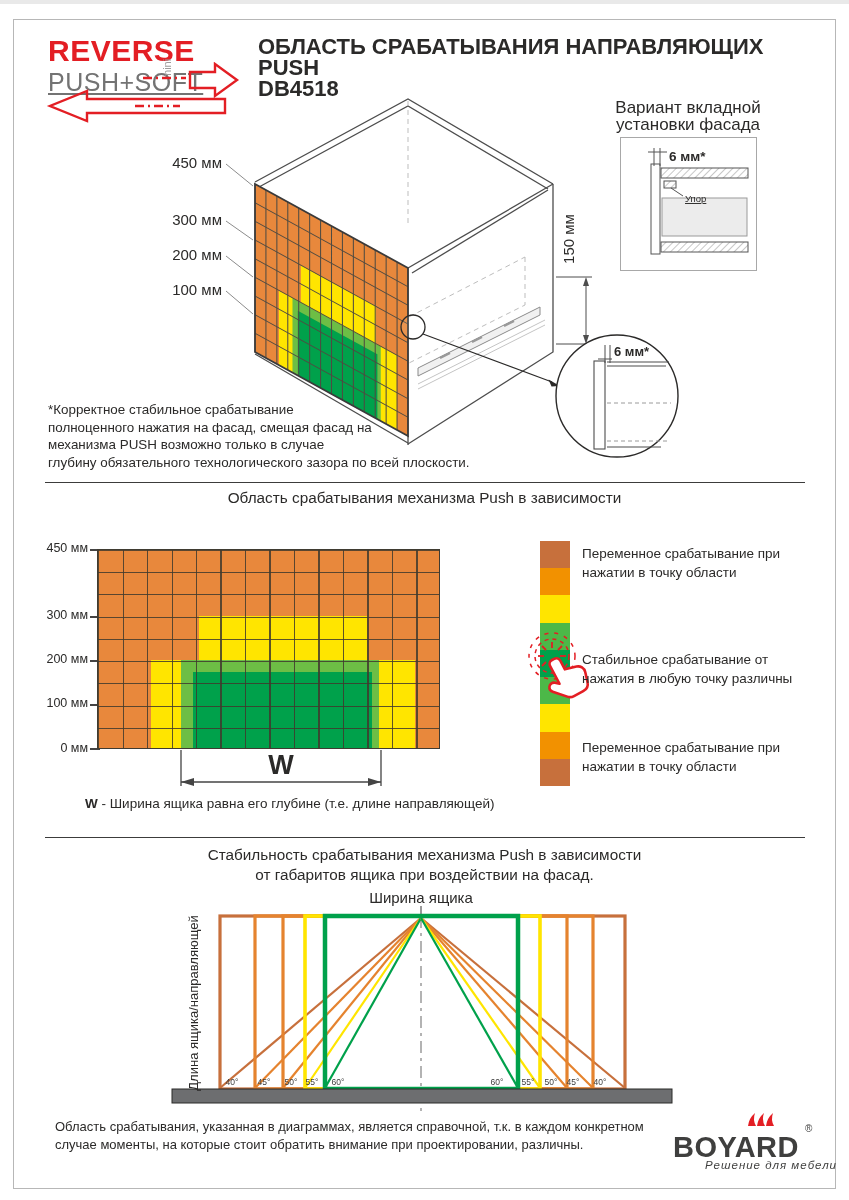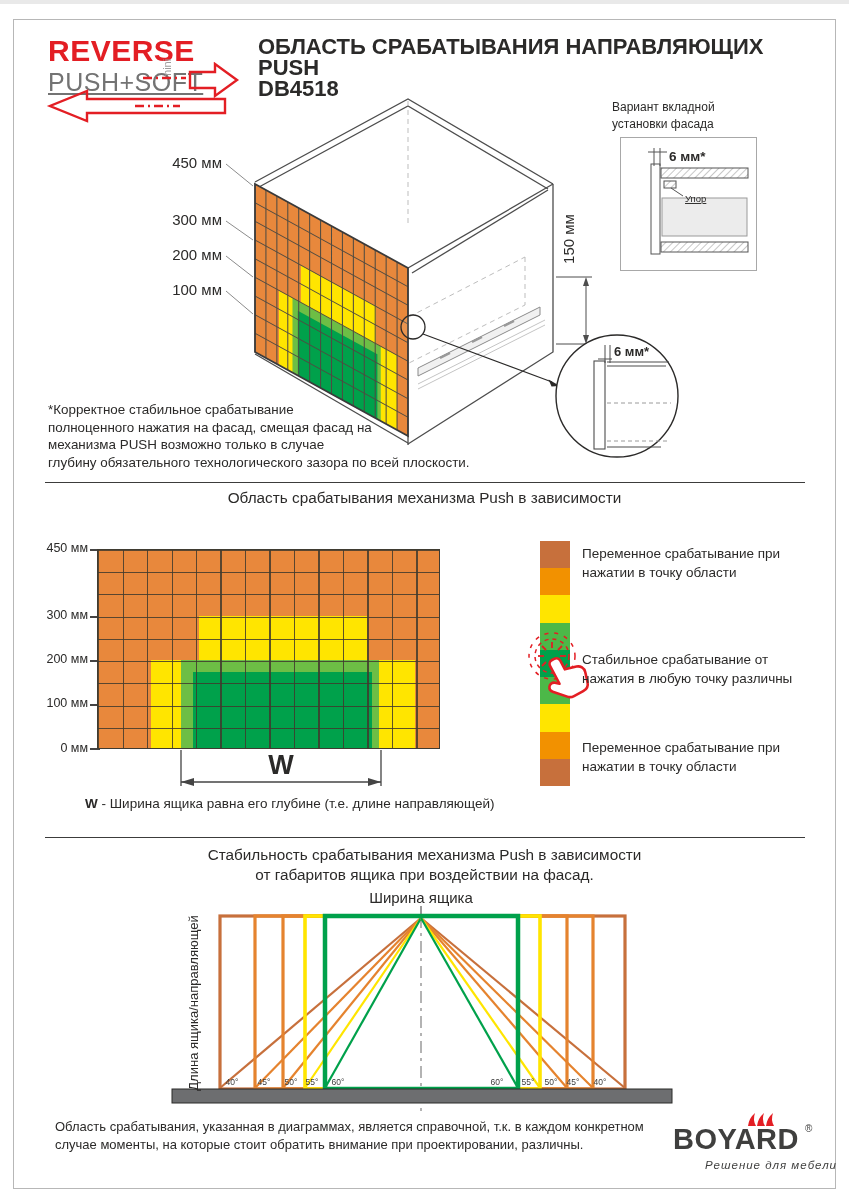--- a/index.html
+++ b/index.html
@@ -12,21 +12,21 @@
   .logo-reverse{position:absolute;left:3px;top:2px;font-size:30px;font-weight:700;
         letter-spacing:.5px;color:#e31e24;}
   .logo-sub{position:absolute;left:3px;top:36px;font-size:25px;color:#737373;letter-spacing:.5px;text-decoration:underline;}
   .logo-mini{position:absolute;left:116px;top:47px;font-size:11px;color:#9d9d9c;
         transform:rotate(-90deg);transform-origin:left top;}
   .logo-arrows{position:absolute;left:-5px;top:30px;}
   .doc-title{position:absolute;left:258px;top:32px;width:540px;font-size:22px;
         font-weight:700;line-height:21px;}
   
   .inset{position:absolute;left:612px;top:95px;width:152px;}
-  .inset-head{font-size:12px;text-align:left;line-height:17px;}
+  .inset-head{font-size:17px;text-align:center;line-height:17px;}
   .inset-box{margin-top:4px;margin-left:8px;width:135px;height:132px;border:1px solid #a8a8a8;}
   
   .footnote{position:absolute;left:48px;top:397px;font-size:13.4px;line-height:17.5px;}
   .hr{position:absolute;left:45px;width:760px;height:0;border-top:1.6px solid #3c3c3b;}
   .hr1{top:478px;} .hr2{top:833px;}
   
   .mid-title{position:absolute;left:0;top:484px;width:849px;text-align:center;
         font-size:15.3px;line-height:20px;}
   .ylab{position:absolute;width:50px;text-align:right;font-size:12.5px;}
   .ytick{position:absolute;width:10px;height:1.6px;background:#444;}
@@ -53,21 +53,21 @@
   
   .bot-title{position:absolute;left:0;top:841px;width:849px;text-align:center;
         font-size:15.3px;line-height:20px;}
   .stability{position:absolute;left:150px;top:885px;}
   .st-xlabel{font-size:15px;fill:#2b2a29;}
   .st-ylabel{font-size:13px;fill:#2b2a29;}
   .st-angle{font-size:8.5px;fill:#3c3c3b;}
   
   .footer-note{position:absolute;left:55px;top:1114px;font-size:13px;line-height:18px;}
   .brand{position:absolute;left:665px;top:1103px;width:165px;height:70px;}
-  .brand-name{position:absolute;left:8px;top:16px;font-size:29px;font-weight:700;
+  .brand-name{position:absolute;left:8px;top:24px;font-size:29px;font-weight:700;
         letter-spacing:.5px;color:#3f3f3e;}
   .brand-reg{position:absolute;left:140px;top:16px;font-size:10px;color:#3f3f3e;}
   .brand-flames{position:absolute;left:82px;top:6px;}
   .brand-tagline{position:absolute;left:40px;top:52px;font-size:11.5px;font-style:italic;
         letter-spacing:1px;color:#3f3f3e;white-space:nowrap;}
   svg text{font-family:"Liberation Sans",sans-serif;}
 </style>
 </head>
 <body>
 

